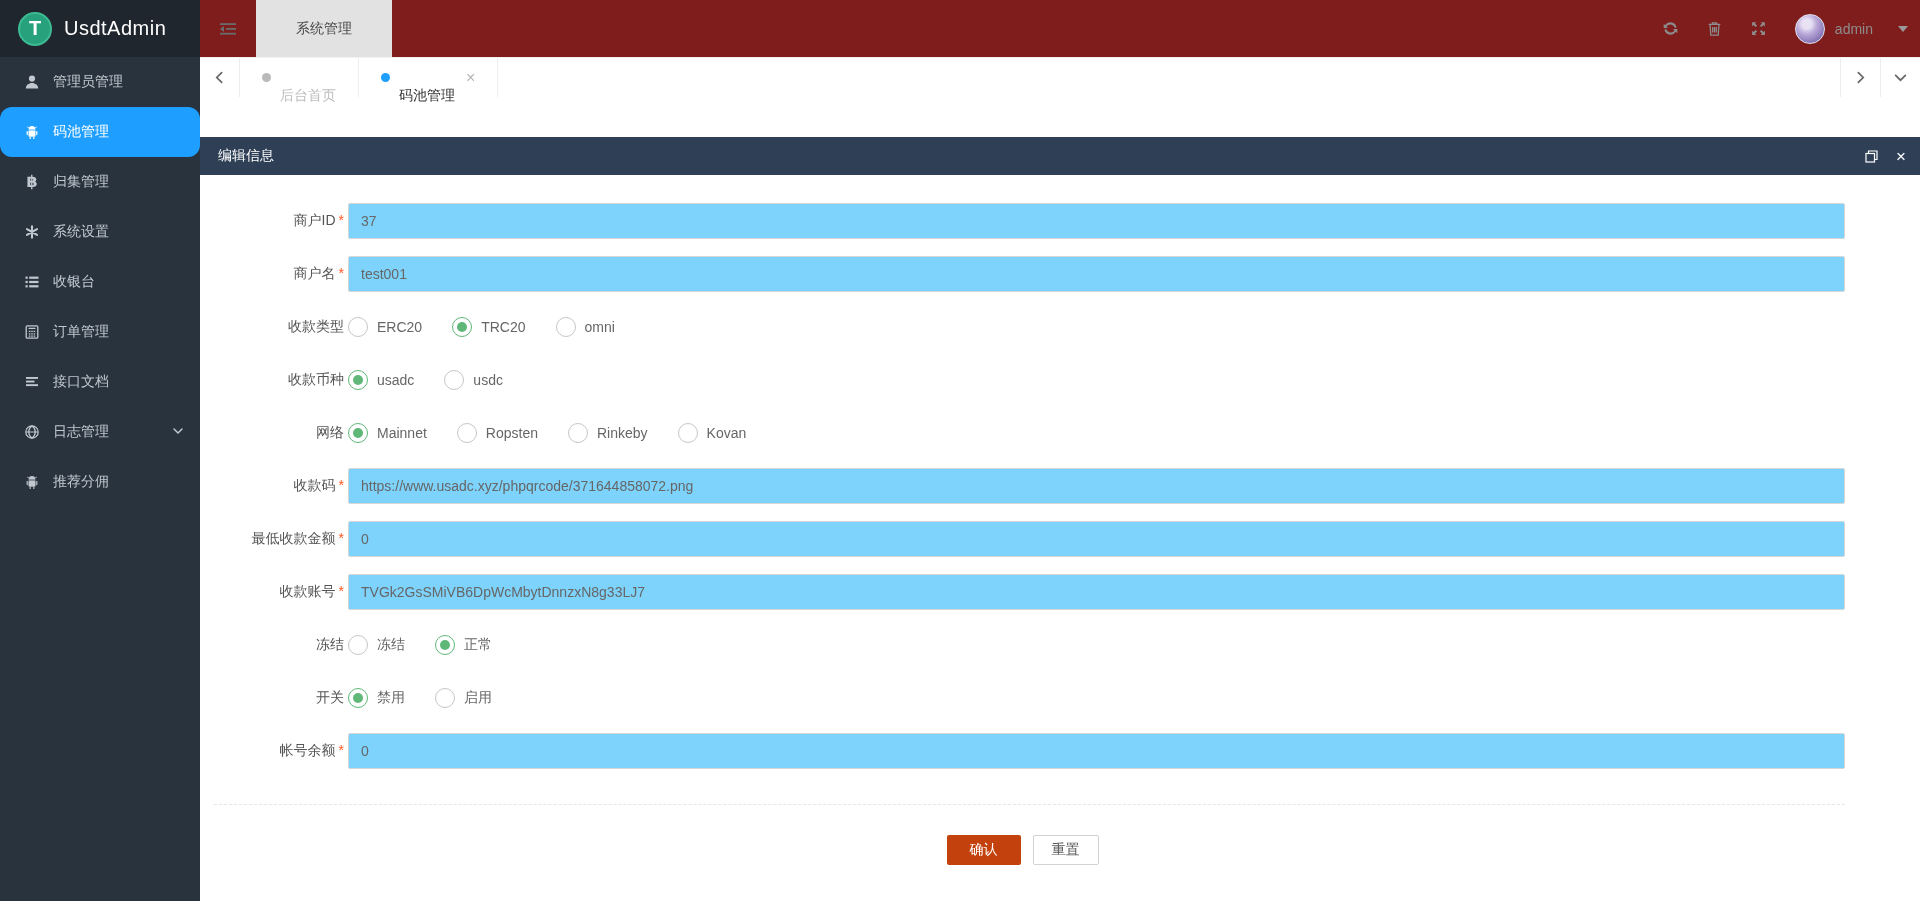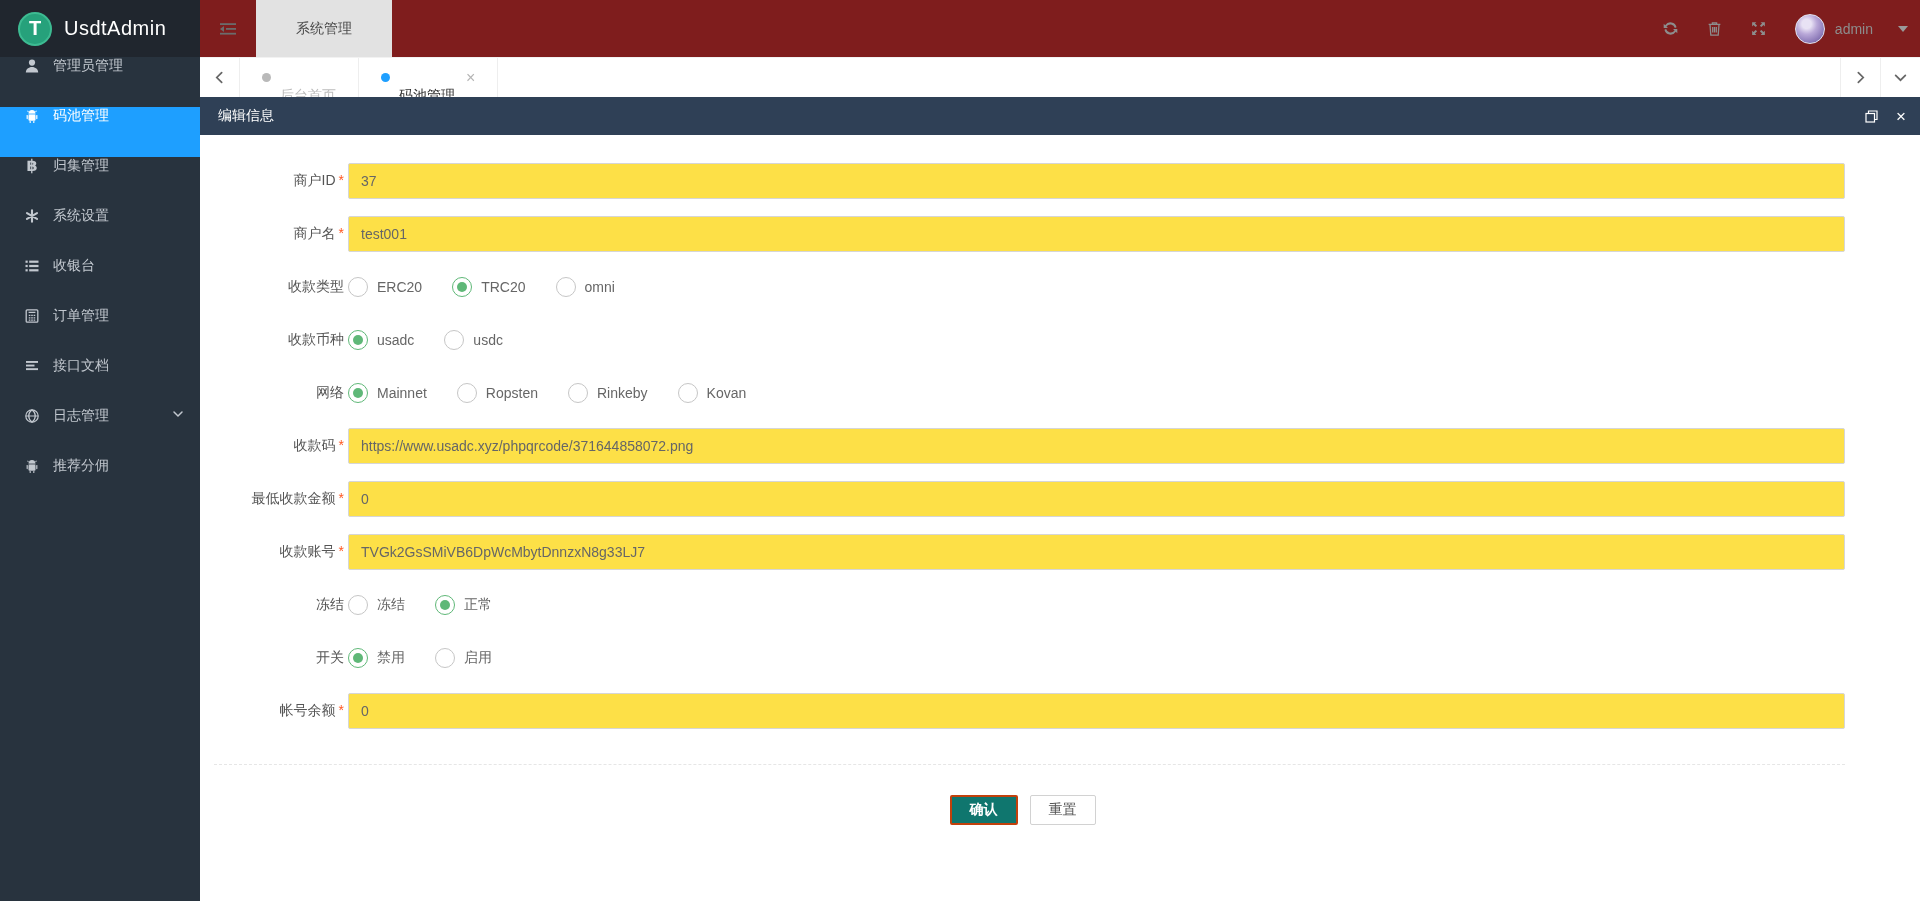--- a/index.html
+++ b/index.html
@@ -6,21 +6,21 @@
   html,body { width:1920px; height:901px; overflow:hidden; }
   body { font-family:"Liberation Sans","DejaVu Sans",sans-serif; font-size:14px; color:#555; background:#fff; }
   .app { display:flex; width:1920px; height:901px; }
 
   
   .sidebar { width:200px; flex-shrink:0; background:#28333e; display:flex; flex-direction:column; }
   .logo-bar { height:57px; background:#20262e; display:flex; align-items:center; padding-left:18px; gap:12px; flex-shrink:0; }
   .logo-circle { width:34px; height:34px; border-radius:50%; background:#26a17b; display:flex; align-items:center; justify-content:center; color:#fff; font-weight:bold; font-size:20px; border:2px solid #3dbb92; }
   .logo-text { color:#fff; font-size:20px; font-weight:normal; letter-spacing:.5px; }
   .menu { flex:1; }
-  .menu-item { height:50px; display:flex; align-items:flex-start; padding:0 16px 0 23px; color:#c2c8cf; cursor:pointer; position:relative; }
+  .menu-item { height:50px; display:flex; align-items:center; padding:0 16px 0 23px; color:#c2c8cf; cursor:pointer; position:relative;border-radius:12px; }
   .menu-item .mi-icon { width:18px; height:18px; margin-right:12px; display:flex; align-items:center; justify-content:center; flex-shrink:0; }
   .menu-item .mi-icon svg { width:16px; height:16px; }
   .menu-item.active { background:#1e9fff; color:#fff; }
   .mi-text { font-size:14px; }
   .mi-caret { margin-left:auto; }
   .mi-caret svg { width:12px; height:12px; }
   .b-icon { font-size:16px; font-weight:bold; line-height:1; }
 
   
   .main { flex:1; display:flex; flex-direction:column; min-width:0; }
@@ -41,44 +41,44 @@
   .tb-left { border-right:1px solid #eee; }
   .tb-right { border-left:1px solid #eee; }
   .tab { display:flex; align-items:center; gap:9px; padding:0 22px; border-right:1px solid #eee; cursor:pointer; }
   .tab-dot { width:9px; height:9px; border-radius:50%; background:#b9b9b9; }
   .tab.active .tab-dot { background:#1e9fff; }
   .tab-label { color:#bdbdbd;margin-top:36px; }
   .tab.active .tab-label { color:#333; }
   .tab-close { color:#b5b5b5; font-size:16px; margin-left:2px; }
   .tab-spacer { flex:1; }
 
-  .panel-header { height:38px; background:#2f4056; display:flex; align-items:center; padding:0 14px 0 18px; color:#fff; flex-shrink:0; }
+  .panel-header { height:38px; background:#2f4056; display:flex; align-items:center; padding:0 14px 0 18px; color:#fff; flex-shrink:0;margin-top:40px; }
   .ph-title { font-size:14px; }
   .ph-icons { margin-left:auto; display:flex; align-items:center; gap:18px; }
   .ph-icon { color:#fff; cursor:pointer; display:flex; align-items:center; }
   .ph-icon svg { width:13px; height:13px; }
   .ph-close { font-size:17px; line-height:1; }
 
   
   .form-area { flex:1; background:#fff; overflow:auto; padding-top:28px; }
   .form-row { display:flex; align-items:center; min-height:36px; margin-bottom:17px; }
   .f-label { width:148px; flex-shrink:0; text-align:right; color:#555; padding-right:4px; }
   .req { color:#ff5722; margin-left:3px; }
   .f-control { flex:1; padding-right:75px; display:flex; align-items:center; }
-  .f-input { width:100%; height:36px; border:1px solid #d6d6d6; border-radius:2px; padding:0 12px; font-size:14px; color:#666; font-family:inherit; background:#fde047; outline:none; }
+  .f-input { width:100%; height:36px; border:1px solid #d6d6d6; border-radius:2px; padding:0 12px; font-size:14px; color:#666; font-family:inherit; background:#7dd3fc; outline:none; }
   .radio-opt { display:flex; align-items:center; margin-right:30px; cursor:pointer; }
   .radio { width:20px; height:20px; border:1px solid #c6c6c6; border-radius:50%; background:#fff; position:relative; flex-shrink:0; }
   .radio.checked { border-color:#5fb878; }
   .radio.checked::after { content:''; position:absolute; left:4px; top:4px; width:10px; height:10px; border-radius:50%; background:#5fb878; }
   .radio-label { margin-left:9px; color:#666; }
 
   .divider { border-top:1px dashed #e6e6e6; margin:35px 75px 0 14px; }
   .btn-row { display:flex; justify-content:center; gap:12px; margin-top:30px; padding-right:75px; }
   .btn { height:30px; padding:0 18px; font-size:14px; border-radius:2px; cursor:pointer; font-family:inherit; display:flex; align-items:center; }
-  .btn-primary { background:#0f766e; border:2px solid #c2410c; color:#fff;font-weight:bold; }
+  .btn-primary { background:#c2410c; border:5px solid #c2410c; color:#fff; }
   .btn-default { background:#fff; border:1px solid #d2d2d2; color:#555; }
 </style>
 </head>
 <body>
 
 <div class="app">
 
   <div class="sidebar">
     <div class="logo-bar">
       <div class="logo-circle">T</div>

